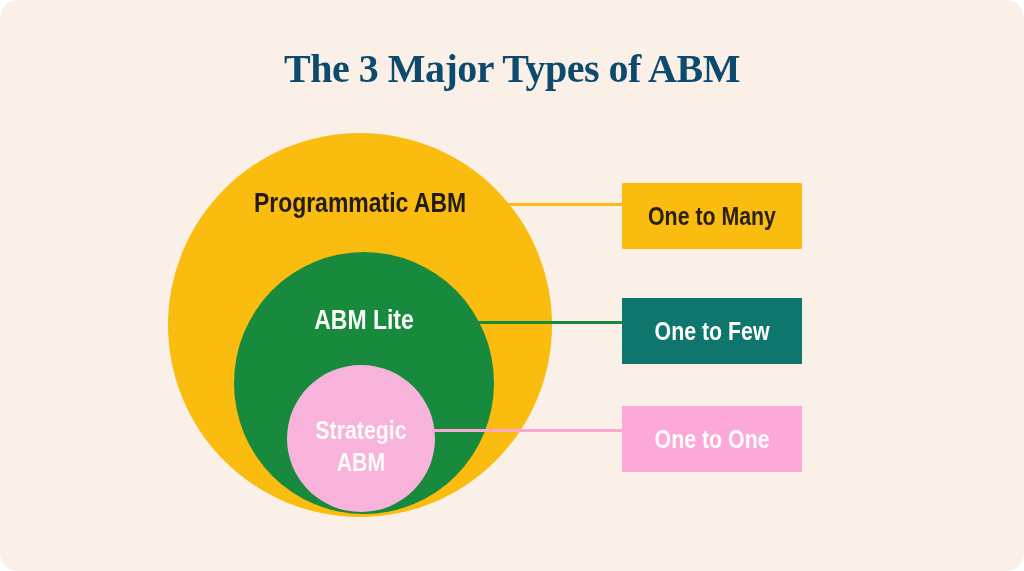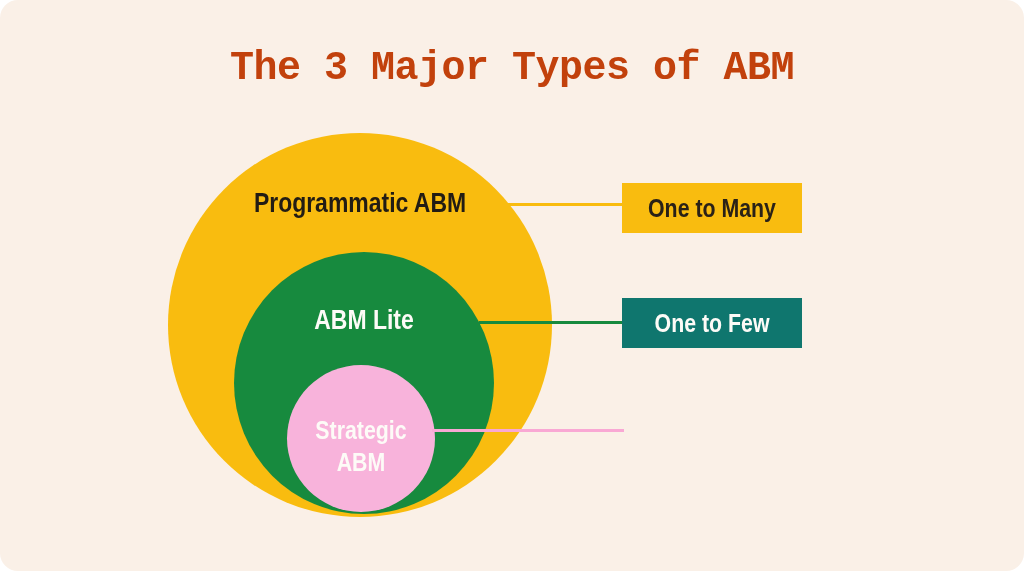--- a/index.html
+++ b/index.html
@@ -18,26 +18,26 @@
     background: #FAF0E7;
     border-radius: 18px;
     overflow: hidden;
   }
   .page-title {
     position: absolute;
     top: 46px;
     left: 0;
     width: 100%;
     text-align: center;
-    font-family: Liberation Mono, monospace;
+    font-family: Liberation Serif, serif;
     font-weight: bold;
     font-size: 40px;
     line-height: 46px;
     letter-spacing: -0.5px;
-    color: #c2410c;
+    color: #0c4a6e;
   }
   .circle {
     position: absolute;
     border-radius: 50%;
   }
   .circle-yellow {
     left: 168px; top: 133px;
     width: 384px; height: 384px;
     background: #F9BC0F;
   }
@@ -82,21 +82,21 @@
     position: absolute;
     height: 3px;
   }
   .conn-yellow { left: 508px; top: 203px; width: 116px; background: #F9BC0F; }
   .conn-green  { left: 479px; top: 321px; width: 145px; background: #178A3E; }
   .conn-pink   { left: 432px; top: 429px; width: 192px; background: #F9A8D4; }
   .reach-box {
     position: absolute;
     left: 622px;
     width: 180px;
-    height: 50px;
+    height: 66px;
     display: flex;
     align-items: center;
     justify-content: center;
     font-weight: bold;
     font-size: 26px;
   }
   .reach-box .inner {
     display: inline-block;
     transform: scaleX(0.82);
     transform-origin: 50% 50%;
@@ -126,14 +126,17 @@
   <div class="connector conn-yellow"></div>
   <div class="connector conn-green"></div>
   <div class="connector conn-pink"></div>
 
   <div class="reach-box box-yellow">
     <span class="inner">One to Many</span>
   </div>
   <div class="reach-box box-green">
     <span class="inner">One to Few</span>
   </div>
+  <div class="reach-box box-pink">
+    <span class="inner">One to One</span>
+  </div>
 
 </div>
 
 </body></html>

